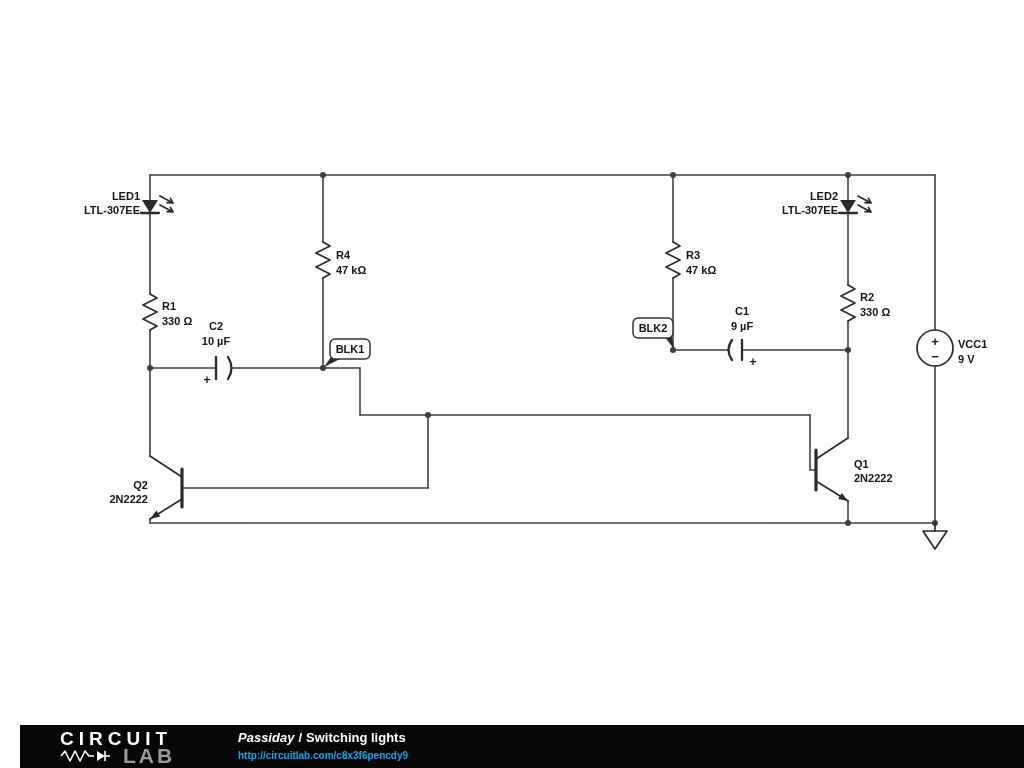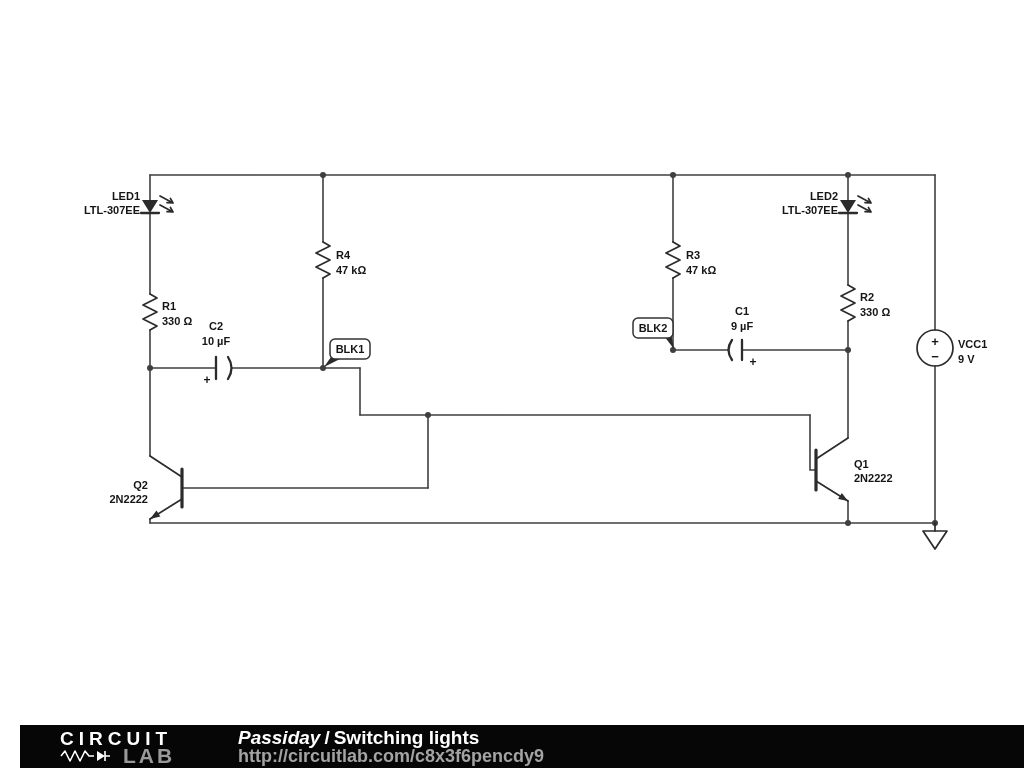--- a/index.html
+++ b/index.html
@@ -20,24 +20,24 @@
   .flag-box { fill:#ffffff; stroke:#333333; stroke-width:1.5; }
 
   
   .footer { position:absolute; left:0; bottom:0; width:1024px; height:43px; background:#060606;
             display:flex; align-items:center; padding-left:40px; }
   .logo { width:178px; display:flex; flex-direction:column; justify-content:center; }
   .logo-top { color:#ffffff; font-weight:bold; font-size:19px; letter-spacing:5px; line-height:19px; }
   .logo-bottom { display:flex; align-items:center; gap:3px; height:16px; }
   .logo-lab { color:#9a9a9a; font-weight:bold; font-size:21px; letter-spacing:3px; line-height:16px; }
   .meta { display:flex; flex-direction:column; justify-content:center; }
-  .title-line { color:#ffffff; font-size:19px; font-weight:bold; line-height:18px; }
+  .title-line { color:#ffffff; font-size:13px; font-weight:bold; line-height:18px; }
   .author { font-style:italic; }
   .sep { margin:0 4px; }
-  .url { color:#a3a3a3; font-size:18px; font-weight:bold; line-height:18px; }
+  .url { color:#0ea5e9; font-size:10px; font-weight:bold; line-height:18px; }
 </style>
 </head>
 <body>
 
 <div class="stage">
 
   <svg class="schematic-svg" width="1024" height="725" viewBox="0 0 1024 725">
 
     <g>
       <path class="wire" d="M130,175 H915"></path>

